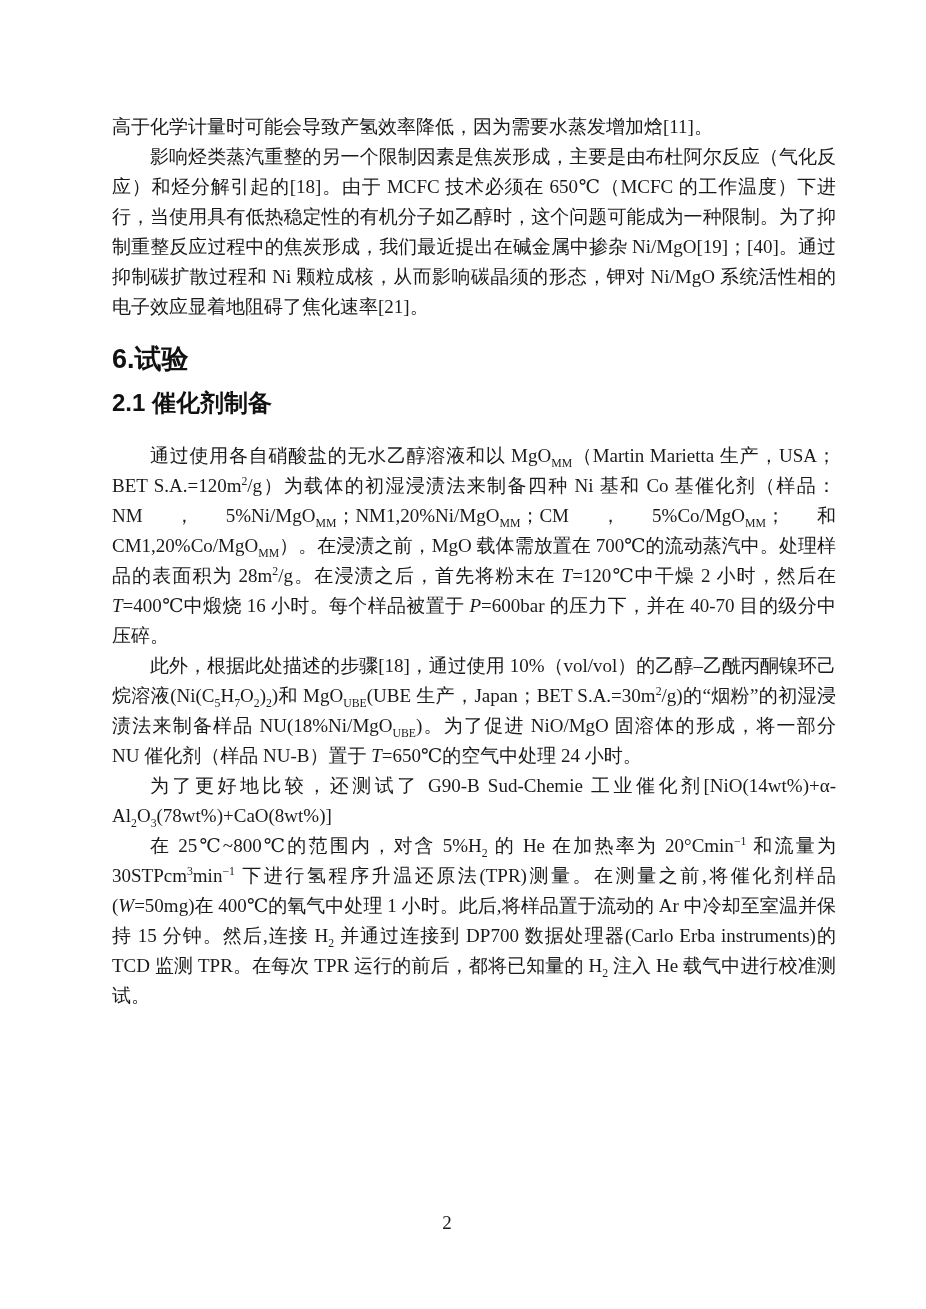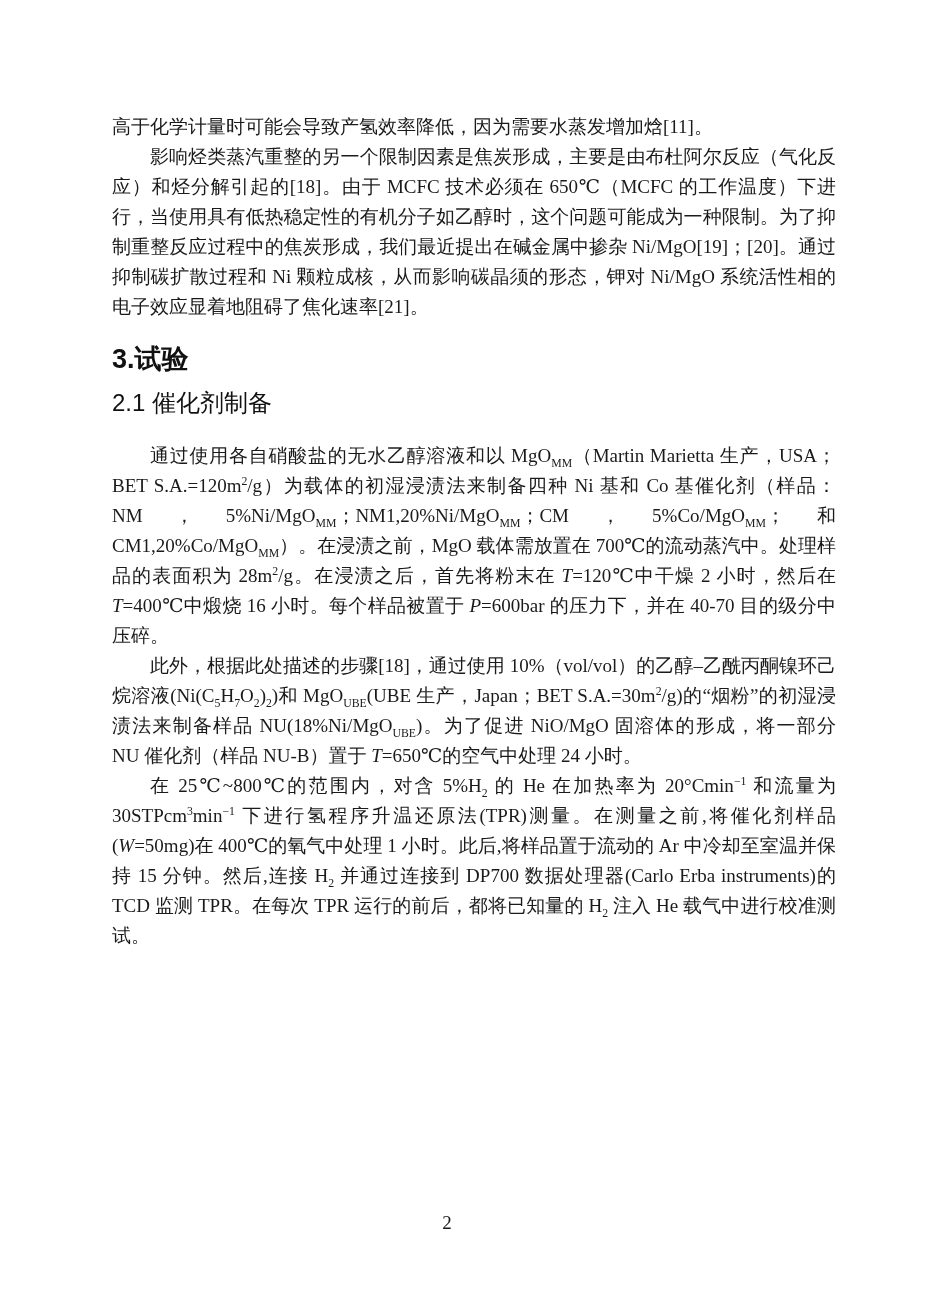--- a/index.html
+++ b/index.html
@@ -44,21 +44,21 @@
     margin: 17px 0 0 0;
     font-family: "Liberation Sans", "DejaVu Sans", sans-serif;
     font-weight: 700;
     font-size: 27px;
     line-height: 40px;
     color: #111111;
   }
   h2.h2 {
     margin: 18px 0 20px 0;
     font-family: "Liberation Sans", "DejaVu Sans", sans-serif;
-    font-weight: 400;
+    font-weight: 700;
     font-size: 24px;
     line-height: 36px;
     color: #111111;
   }
   h2.h2-first {
     margin-top: 6px;
   }
   .page-number {
     position: absolute;
     left: 0;
@@ -72,31 +72,32 @@
 </style>
 </head>
 <body>
 
 <div class="page">
   <div class="content">
 
     <p class="body">高于化学计量时可能会导致产氢效率降低，因为需要水蒸发增加焓[11]。</p>
 
 
-    <p class="body indent">影响烃类蒸汽重整的另一个限制因素是焦炭形成，主要是由布杜阿尔反应（气化反应）和烃分解引起的[18]。由于 MCFC 技术必须在 650℃（MCFC 的工作温度）下进行，当使用具有低热稳定性的有机分子如乙醇时，这个问题可能成为一种限制。为了抑制重整反应过程中的焦炭形成，我们最近提出在碱金属中掺杂 Ni/MgO[19]；[20]。通过抑制碳扩散过程和 Ni 颗粒成核，从而影响碳晶须的形态，钾对 Ni/MgO 系统活性相的电子效应显着地阻碍了焦化速率[21]。</p>
+    <p class="body indent">影响烃类蒸汽重整的另一个限制因素是焦炭形成，主要是由布杜阿尔反应（气化反应）和烃分解引起的[18]。由于 MCFC 技术必须在 650℃（MCFC 的工作温度）下进行，当使用具有低热稳定性的有机分子如乙醇时，这个问题可能成为一种限制。为了抑制重整反应过程中的焦炭形成，我们最近提出在碱金属中掺杂 Ni/MgO[19]；[40]。通过抑制碳扩散过程和 Ni 颗粒成核，从而影响碳晶须的形态，钾对 Ni/MgO 系统活性相的电子效应显着地阻碍了焦化速率[21]。</p>
 
 
-    <h1 class="h1">3.试验</h1>
+    <h1 class="h1">6.试验</h1>
 
     <h2 class="h2 h2-first">2.1 催化剂制备</h2>
 
     <p class="body indent">通过使用各自硝酸盐的无水乙醇溶液和以 MgO<sub>MM</sub>（Martin Marietta 生产，USA；BET S.A.=120m<sup>2</sup>/g）为载体的初湿浸渍法来制备四种 Ni 基和 Co 基催化剂（样品：NM，5%Ni/MgO<sub>MM</sub>；NM1,20%Ni/MgO<sub>MM</sub>；CM，5%Co/MgO<sub>MM</sub>；和 CM1,20%Co/MgO<sub>MM</sub>）。在浸渍之前，MgO 载体需放置在 700℃的流动蒸汽中。处理样品的表面积为 28m<sup>2</sup>/g。在浸渍之后，首先将粉末在 <i>T</i>=120℃中干燥 2 小时，然后在 <i>T</i>=400℃中煅烧 16 小时。每个样品被置于 <i>P</i>=600bar 的压力下，并在 40-70 目的级分中压碎。</p>
 
     <p class="body indent">此外，根据此处描述的步骤[18]，通过使用 10%（vol/vol）的乙醇–乙酰丙酮镍环己烷溶液(Ni(C<sub>5</sub>H<sub>7</sub>O<sub>2</sub>)<sub>2</sub>)和 MgO<sub>UBE</sub>(UBE 生产，Japan；BET S.A.=30m<sup>2</sup>/g)的“烟粉”的初湿浸渍法来制备样品 NU(18%Ni/MgO<sub>UBE</sub>)。为了促进 NiO/MgO 固溶体的形成，将一部分 NU 催化剂（样品 NU-B）置于 <i>T</i>=650℃的空气中处理 24 小时。</p>
 
+    <p class="body indent">为了更好地比较，还测试了 G90-B Sud-Chemie 工业催化剂[NiO(14wt%)+α-Al<sub>2</sub>O<sub>3</sub>(78wt%)+CaO(8wt%)]</p>
 
 
     <p class="body indent">在 25℃~800℃的范围内，对含 5%H<sub>2</sub> 的 He 在加热率为 20°Cmin<sup>−1</sup> 和流量为 30STPcm<sup>3</sup>min<sup>−1</sup> 下进行氢程序升温还原法(TPR)测量。在测量之前,将催化剂样品(<i>W</i>=50mg)在 400℃的氧气中处理 1 小时。此后,将样品置于流动的 Ar 中冷却至室温并保持 15 分钟。然后,连接 H<sub>2</sub> 并通过连接到 DP700 数据处理器(Carlo Erba instruments)的 TCD 监测 TPR。在每次 TPR 运行的前后，都将已知量的 H<sub>2</sub> 注入 He 载气中进行校准测试。</p>
 
 
   </div>
 
   <div class="page-number">2</div>
 </div>
 

